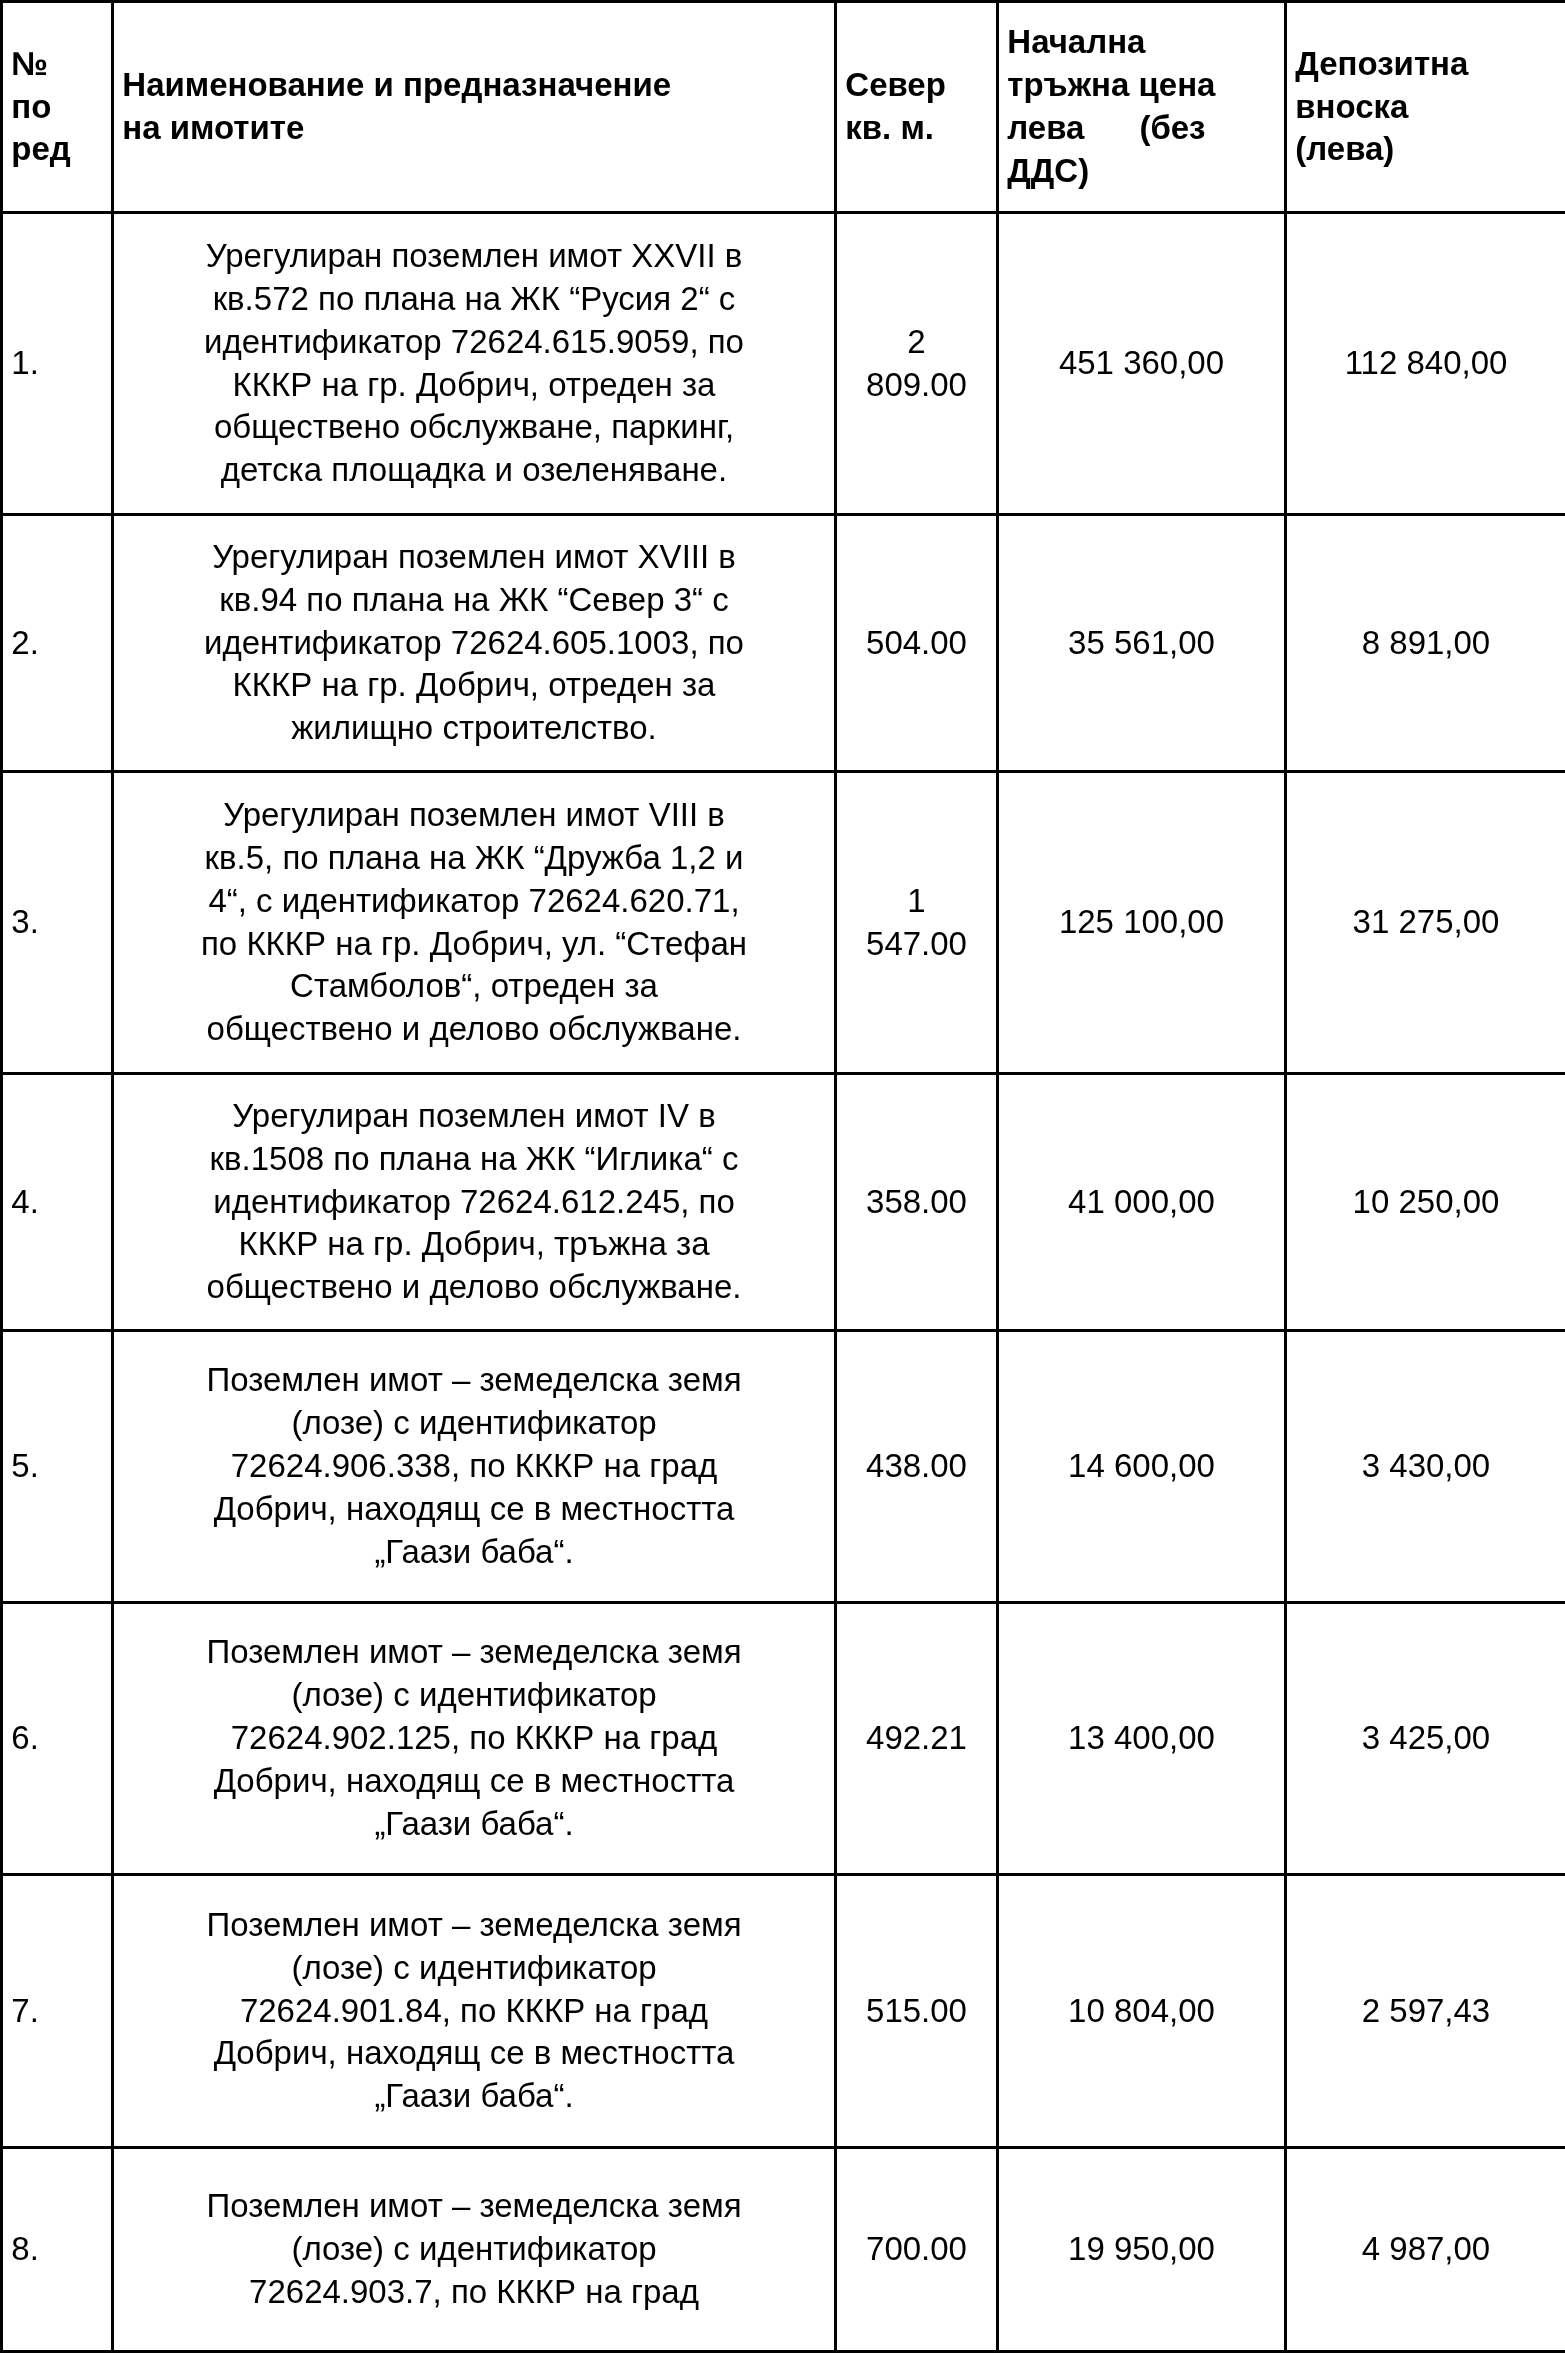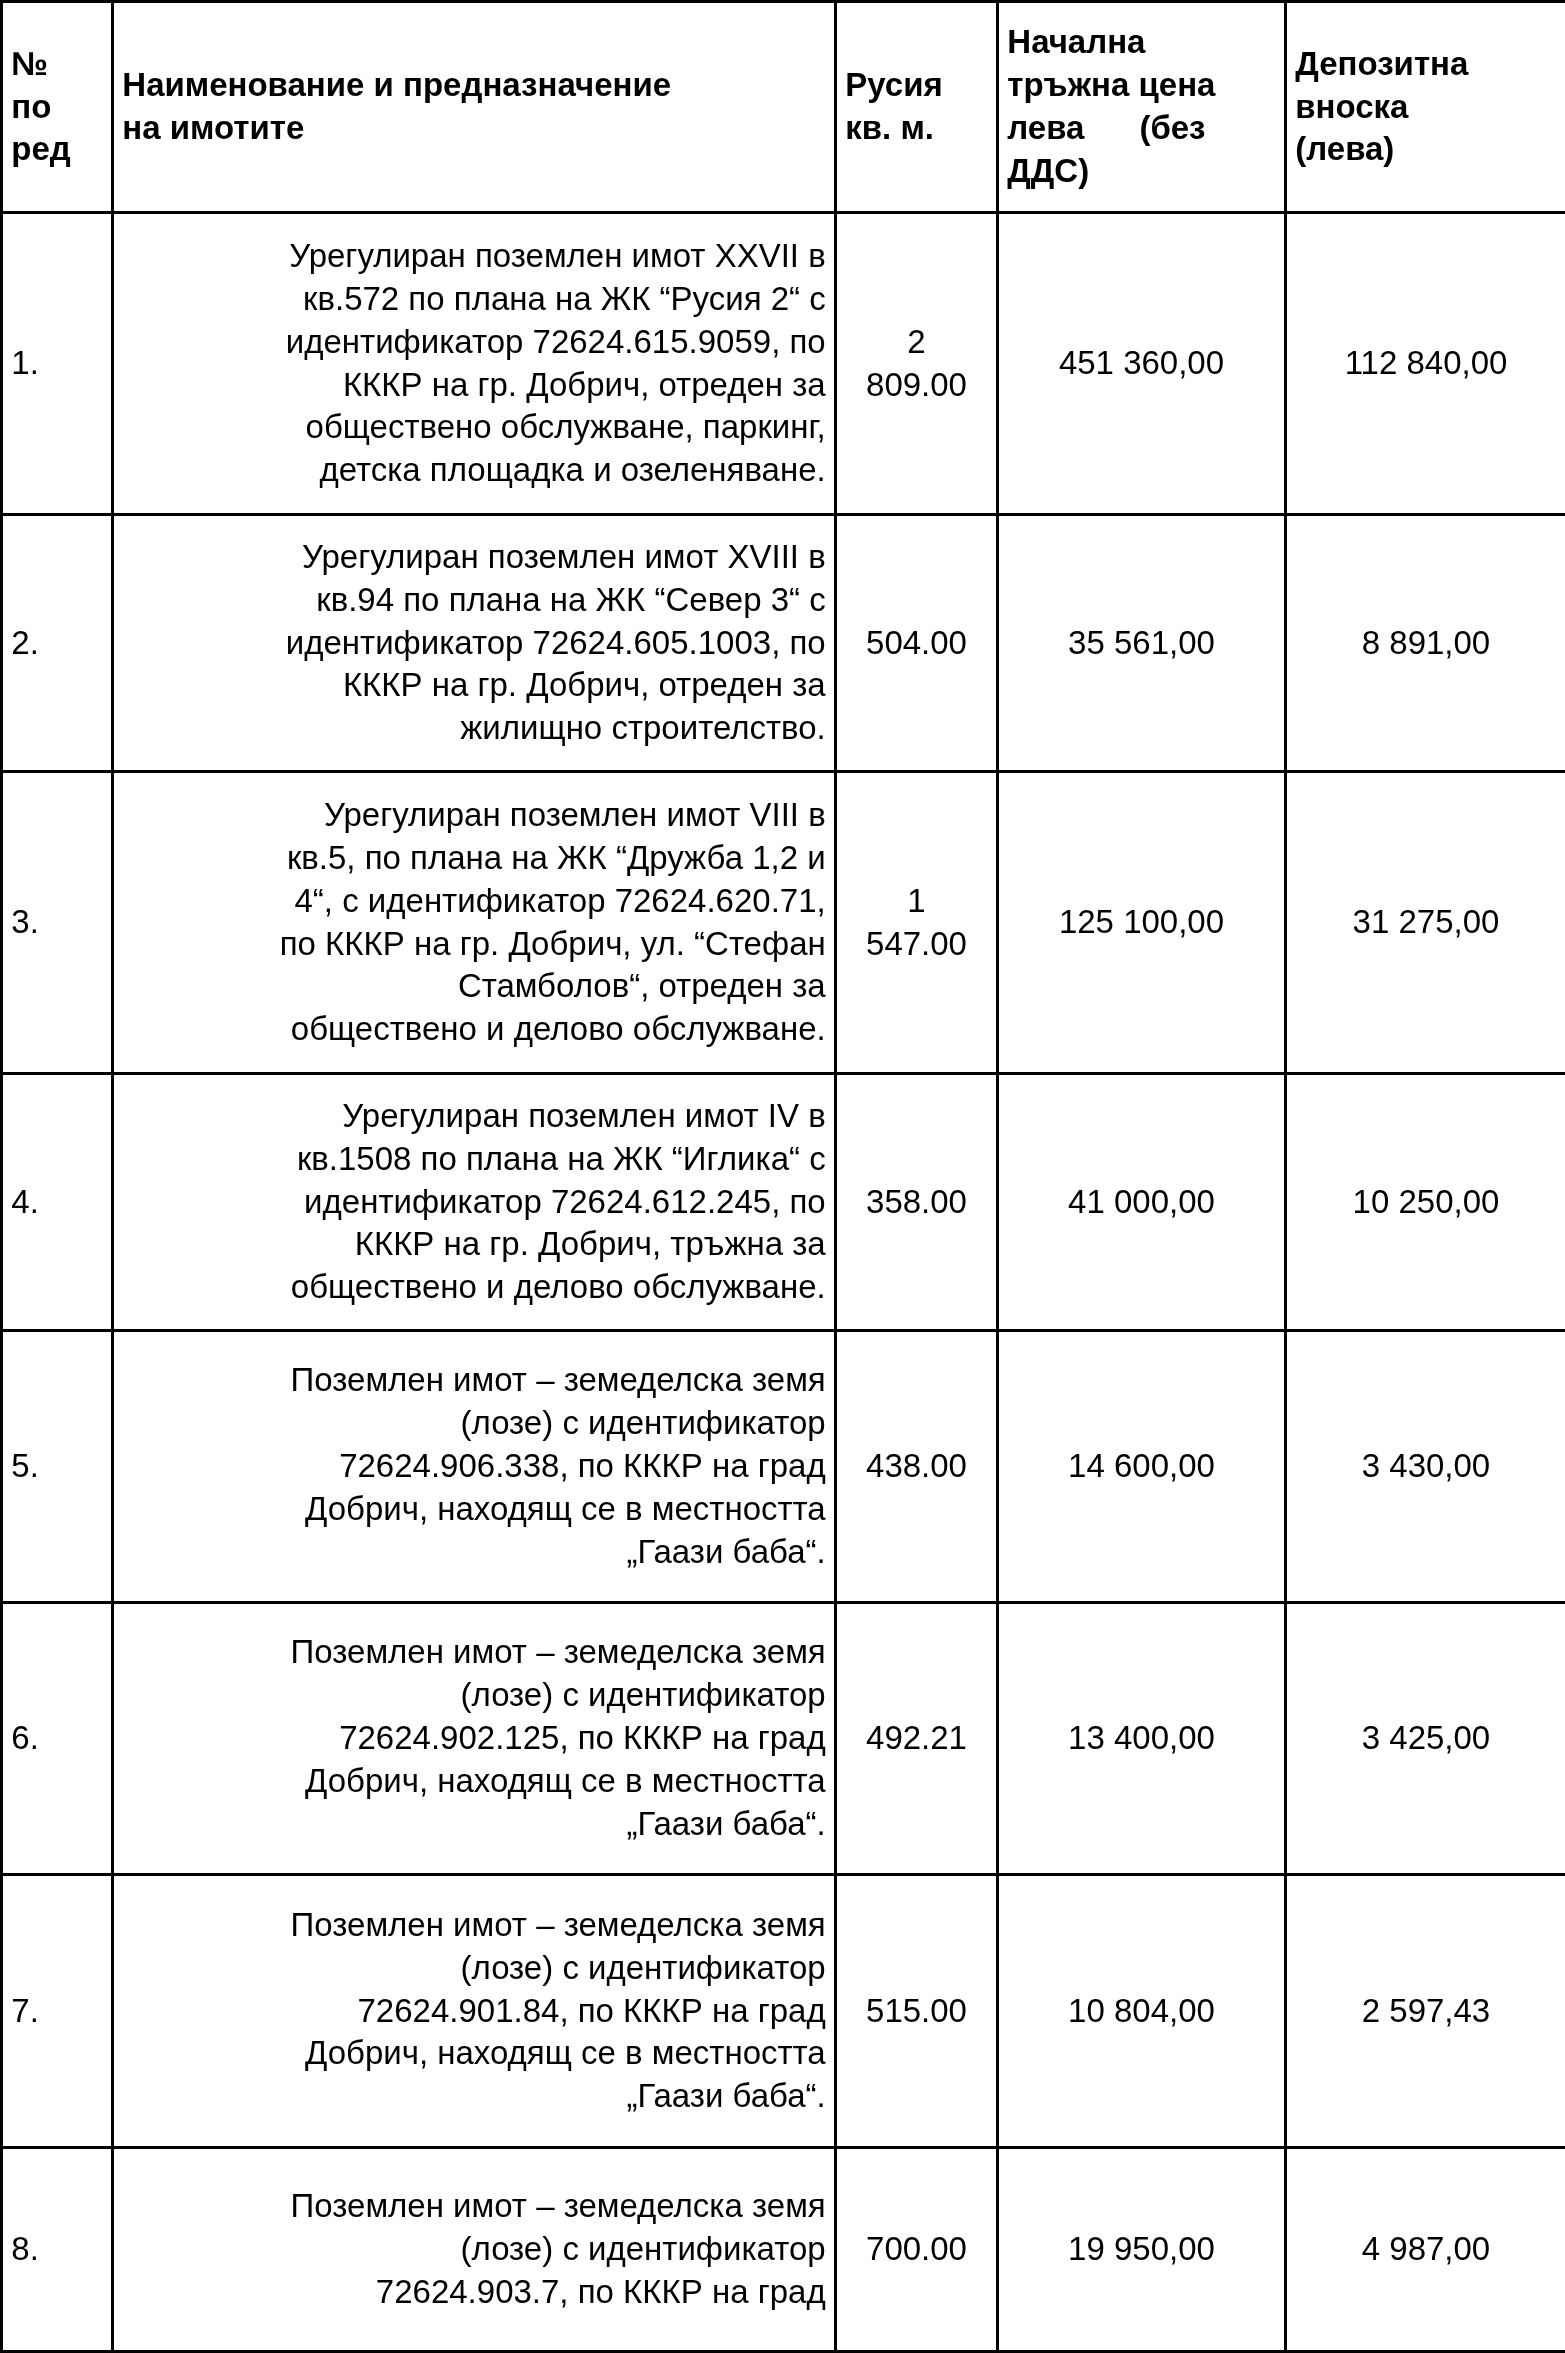--- a/index.html
+++ b/index.html
@@ -52,21 +52,21 @@
   th.h-deposit {
     padding-left: 8.3px;
   }
   td.c-num {
     text-align: left;
     padding-left: 31px;
     vertical-align: middle;
     white-space: pre-wrap;
   }
   td.c-desc {
-    text-align: right;
+    text-align: center;
     padding-left: 11.6px;
     padding-right: 6.6px;
     vertical-align: middle;
     white-space: pre-wrap;
   }
   td.c-area,
   td.c-price,
   td.c-deposit {
     text-align: center;
     vertical-align: middle;
@@ -95,21 +95,21 @@
       <col style="width:288px">
       <col style="width:281px">
     </colgroup>
     <thead>
       <tr>
         <th class="h-num">№
 по
 ред</th>
         <th class="h-name">Наименование и предназначение
 на имотите</th>
-        <th class="h-area">Русия
+        <th class="h-area">Север
 кв. м.</th>
         <th class="h-price">Начална
 тръжна цена
 лева      (без
 ДДС)</th>
         <th class="h-deposit">Депозитна
 вноска
 (лева)</th>
       </tr>
     </thead>

